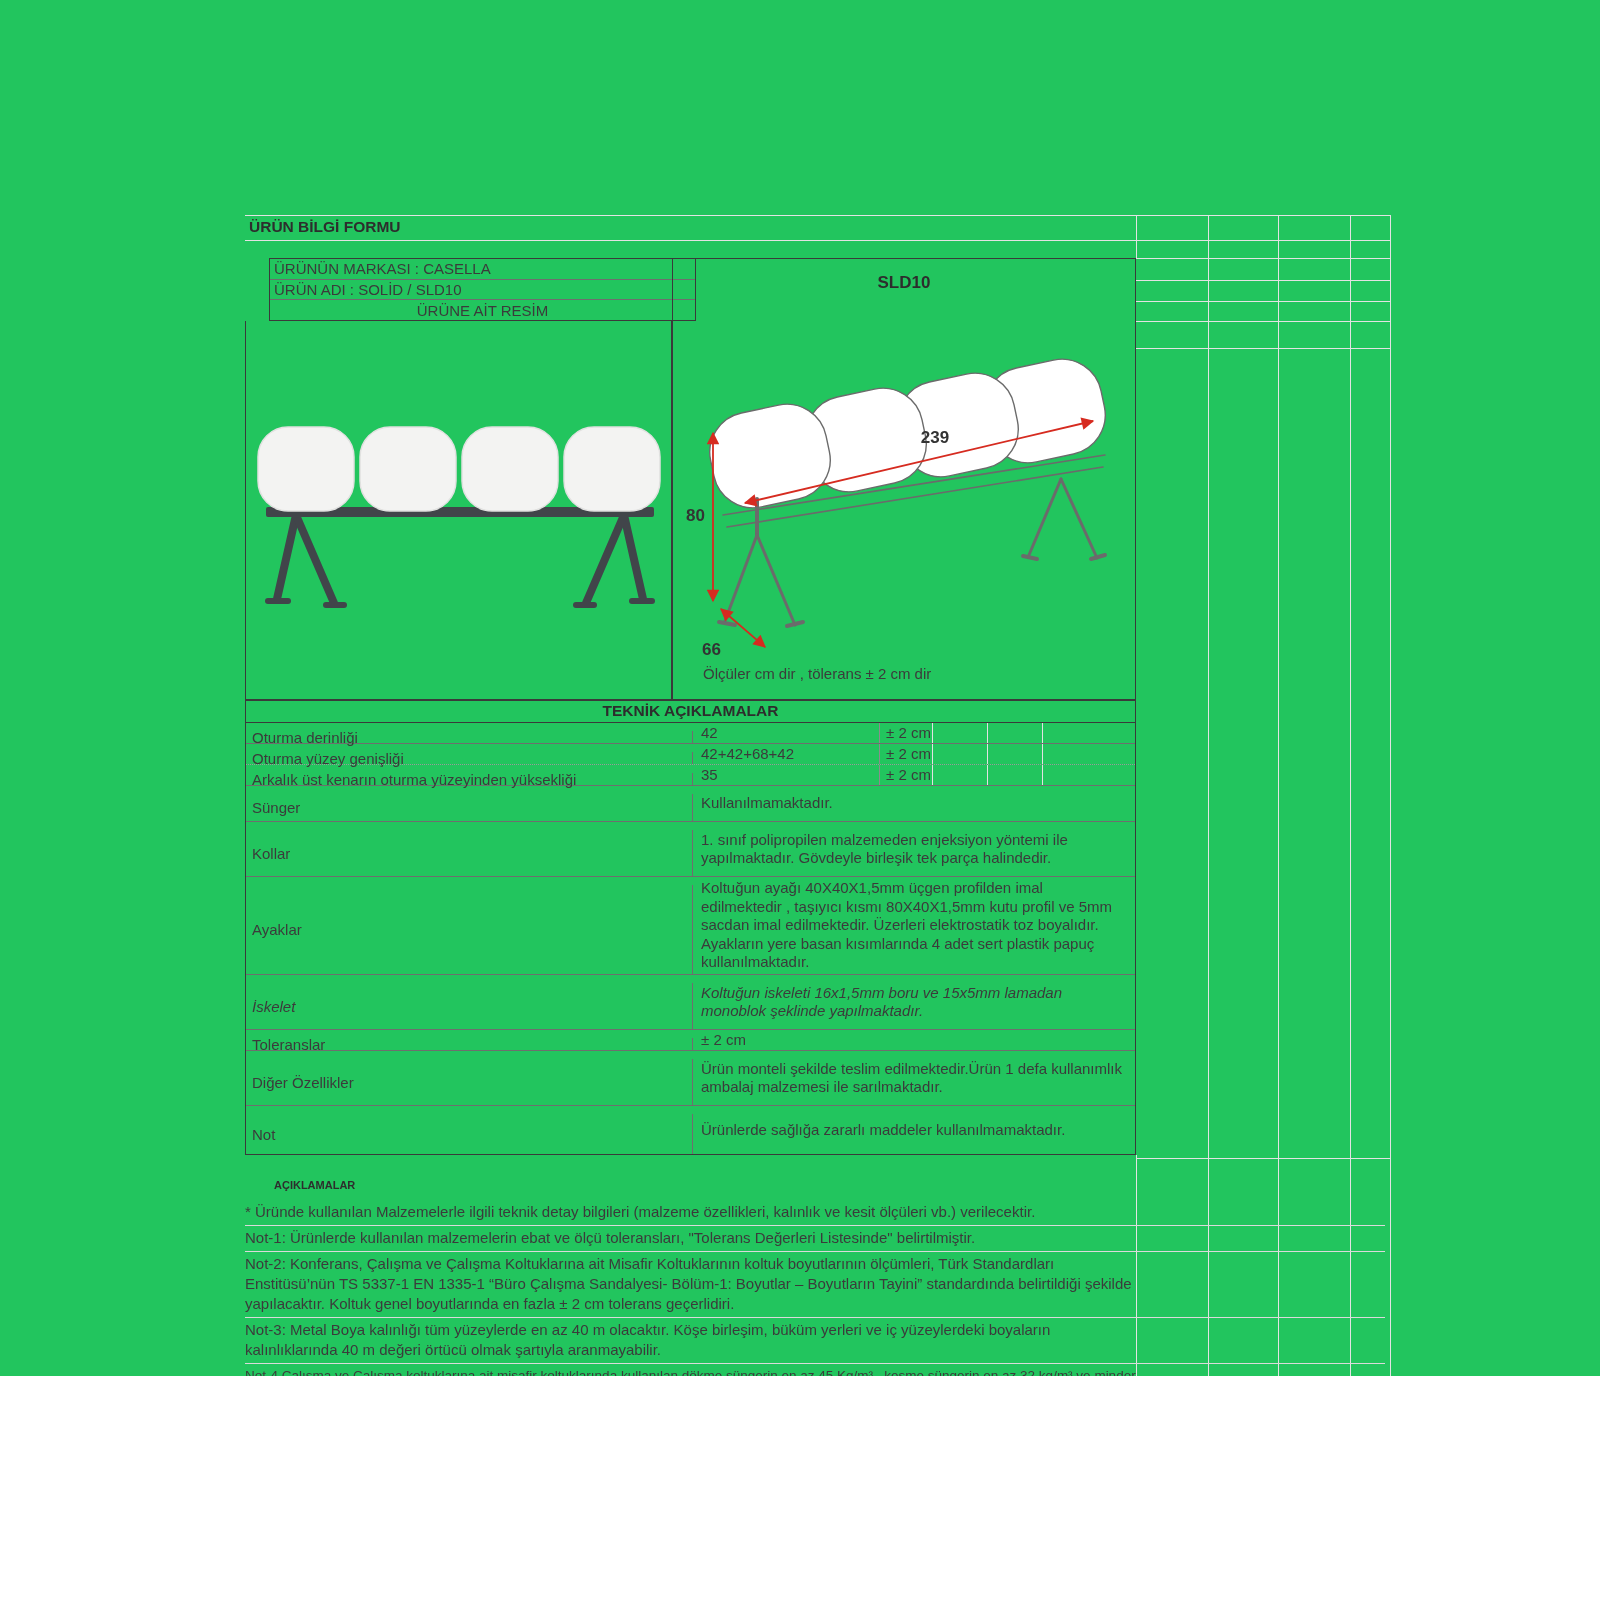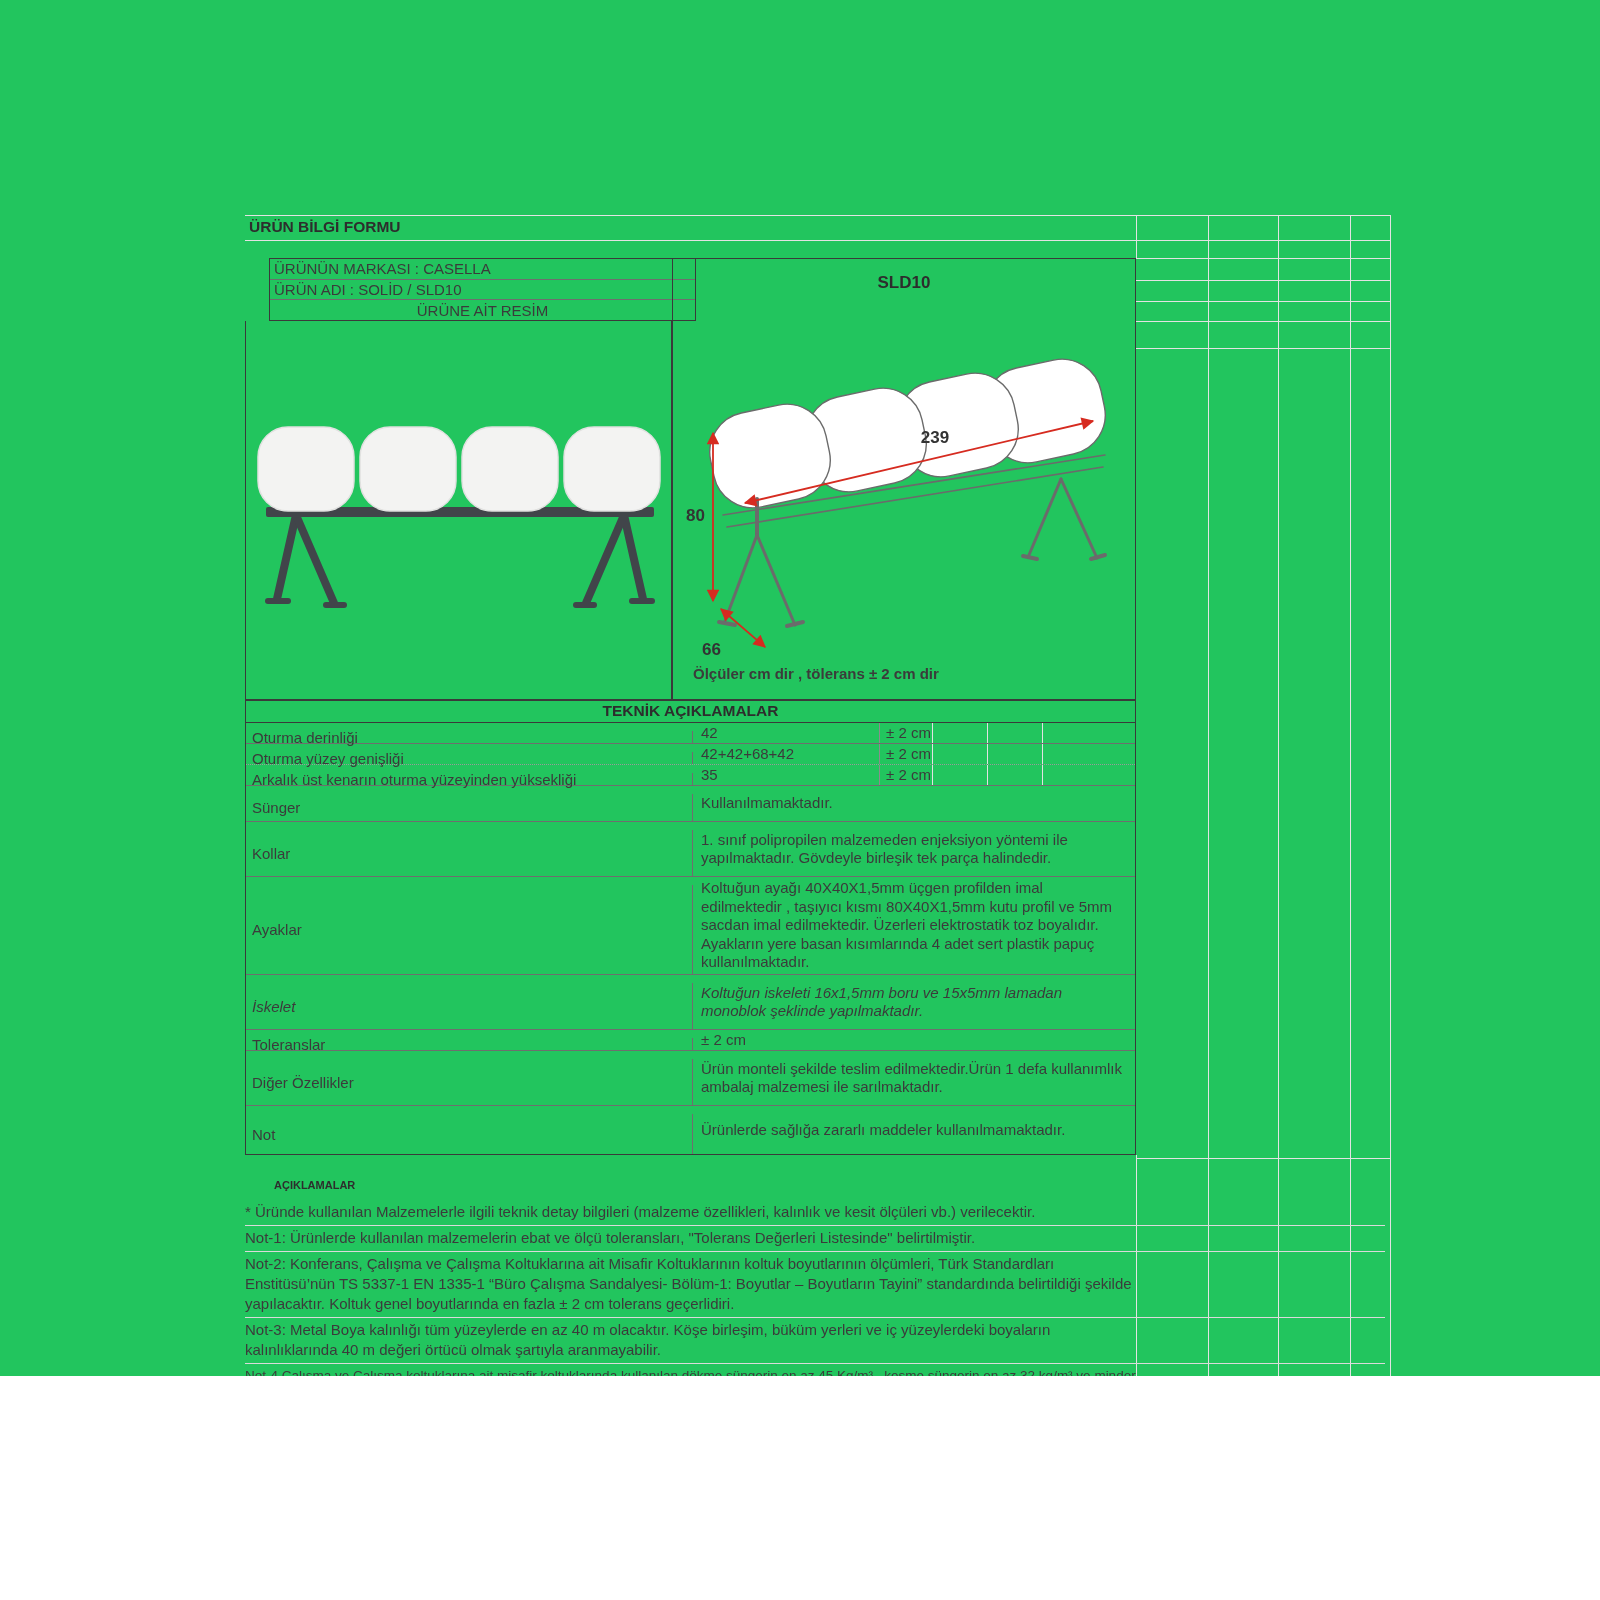--- a/index.html
+++ b/index.html
@@ -14,21 +14,21 @@
            display:flex;flex-direction:column;margin-left:24px;}
   .hdr-row{flex:1;display:flex;align-items:center;padding-left:4px;
            border-bottom:1px solid #6e6e6e;font-size:15px;}
   .hdr-row:last-child{border-bottom:none;justify-content:center;padding-left:0;}
   .img-cell{left:245px;top:321px;width:427px;height:379px;
             border:1.5px solid #3a3a3a;border-top:none;}
   
   .draw-box{left:672px;top:258px;width:464px;height:442px;border:1.5px solid #3a3a3a;}
   .draw-title{position:absolute;top:14px;left:0;width:100%;text-align:center;
               font-size:17px;font-weight:bold;color:#2d2d2d;}
-  .draw-note{position:absolute;left:20px;top:406px;font-size:15px;font-weight:bold;}
+  .draw-note{position:absolute;left:30px;top:406px;font-size:15px;}
   svg text{font-family:"Liberation Sans",sans-serif;}
   
   .spec-header{left:245px;top:700px;width:891px;height:23px;border:1.5px solid #3a3a3a;
                text-align:center;font-weight:bold;font-size:15.5px;line-height:20px;color:#2d2d2d;}
   .spec-table{left:245px;top:723px;width:891px;height:432px;border:1.5px solid #3a3a3a;
               border-top:none;display:flex;flex-direction:column;}
   .srow{display:flex;border-bottom:1px solid #6e6e6e;box-sizing:border-box;min-height:0;}
   .srow.dotted{border-bottom:1px dotted #9a9a9a;}
   .srow:last-child{border-bottom:none;}
   .slabel{width:440px;flex:0 0 440px;border-right:1px solid #6e6e6e;padding-left:6px;

